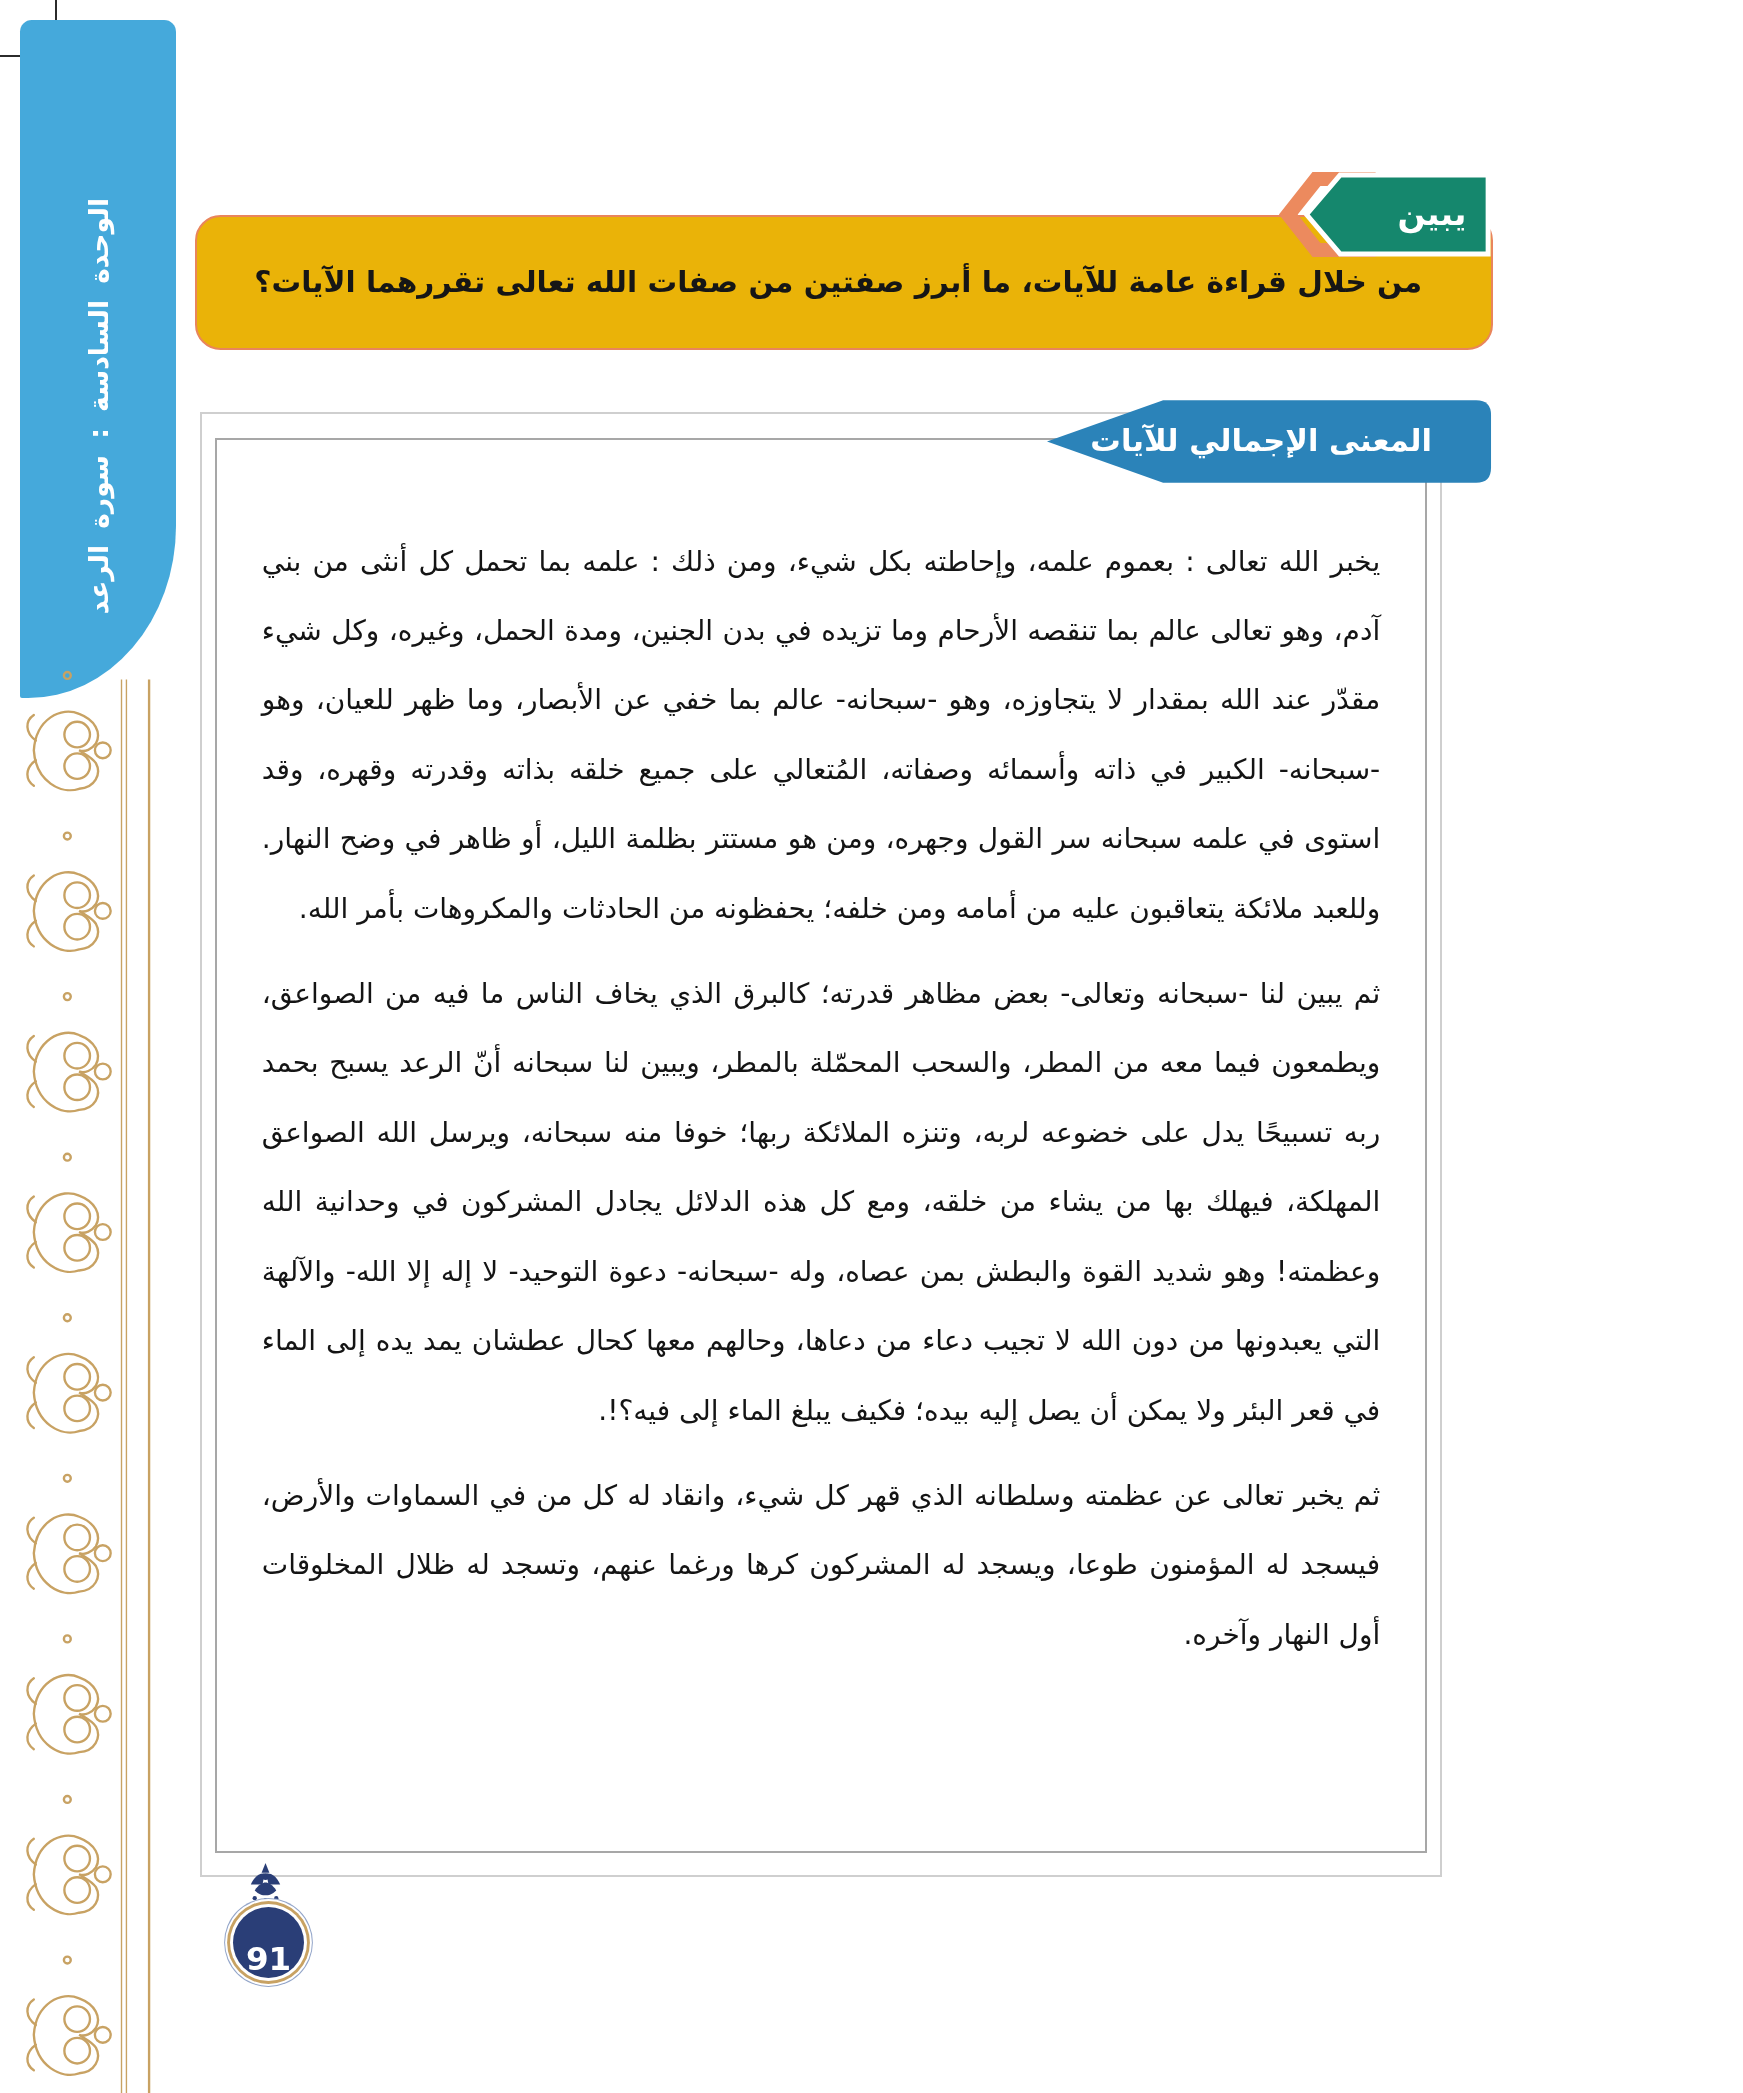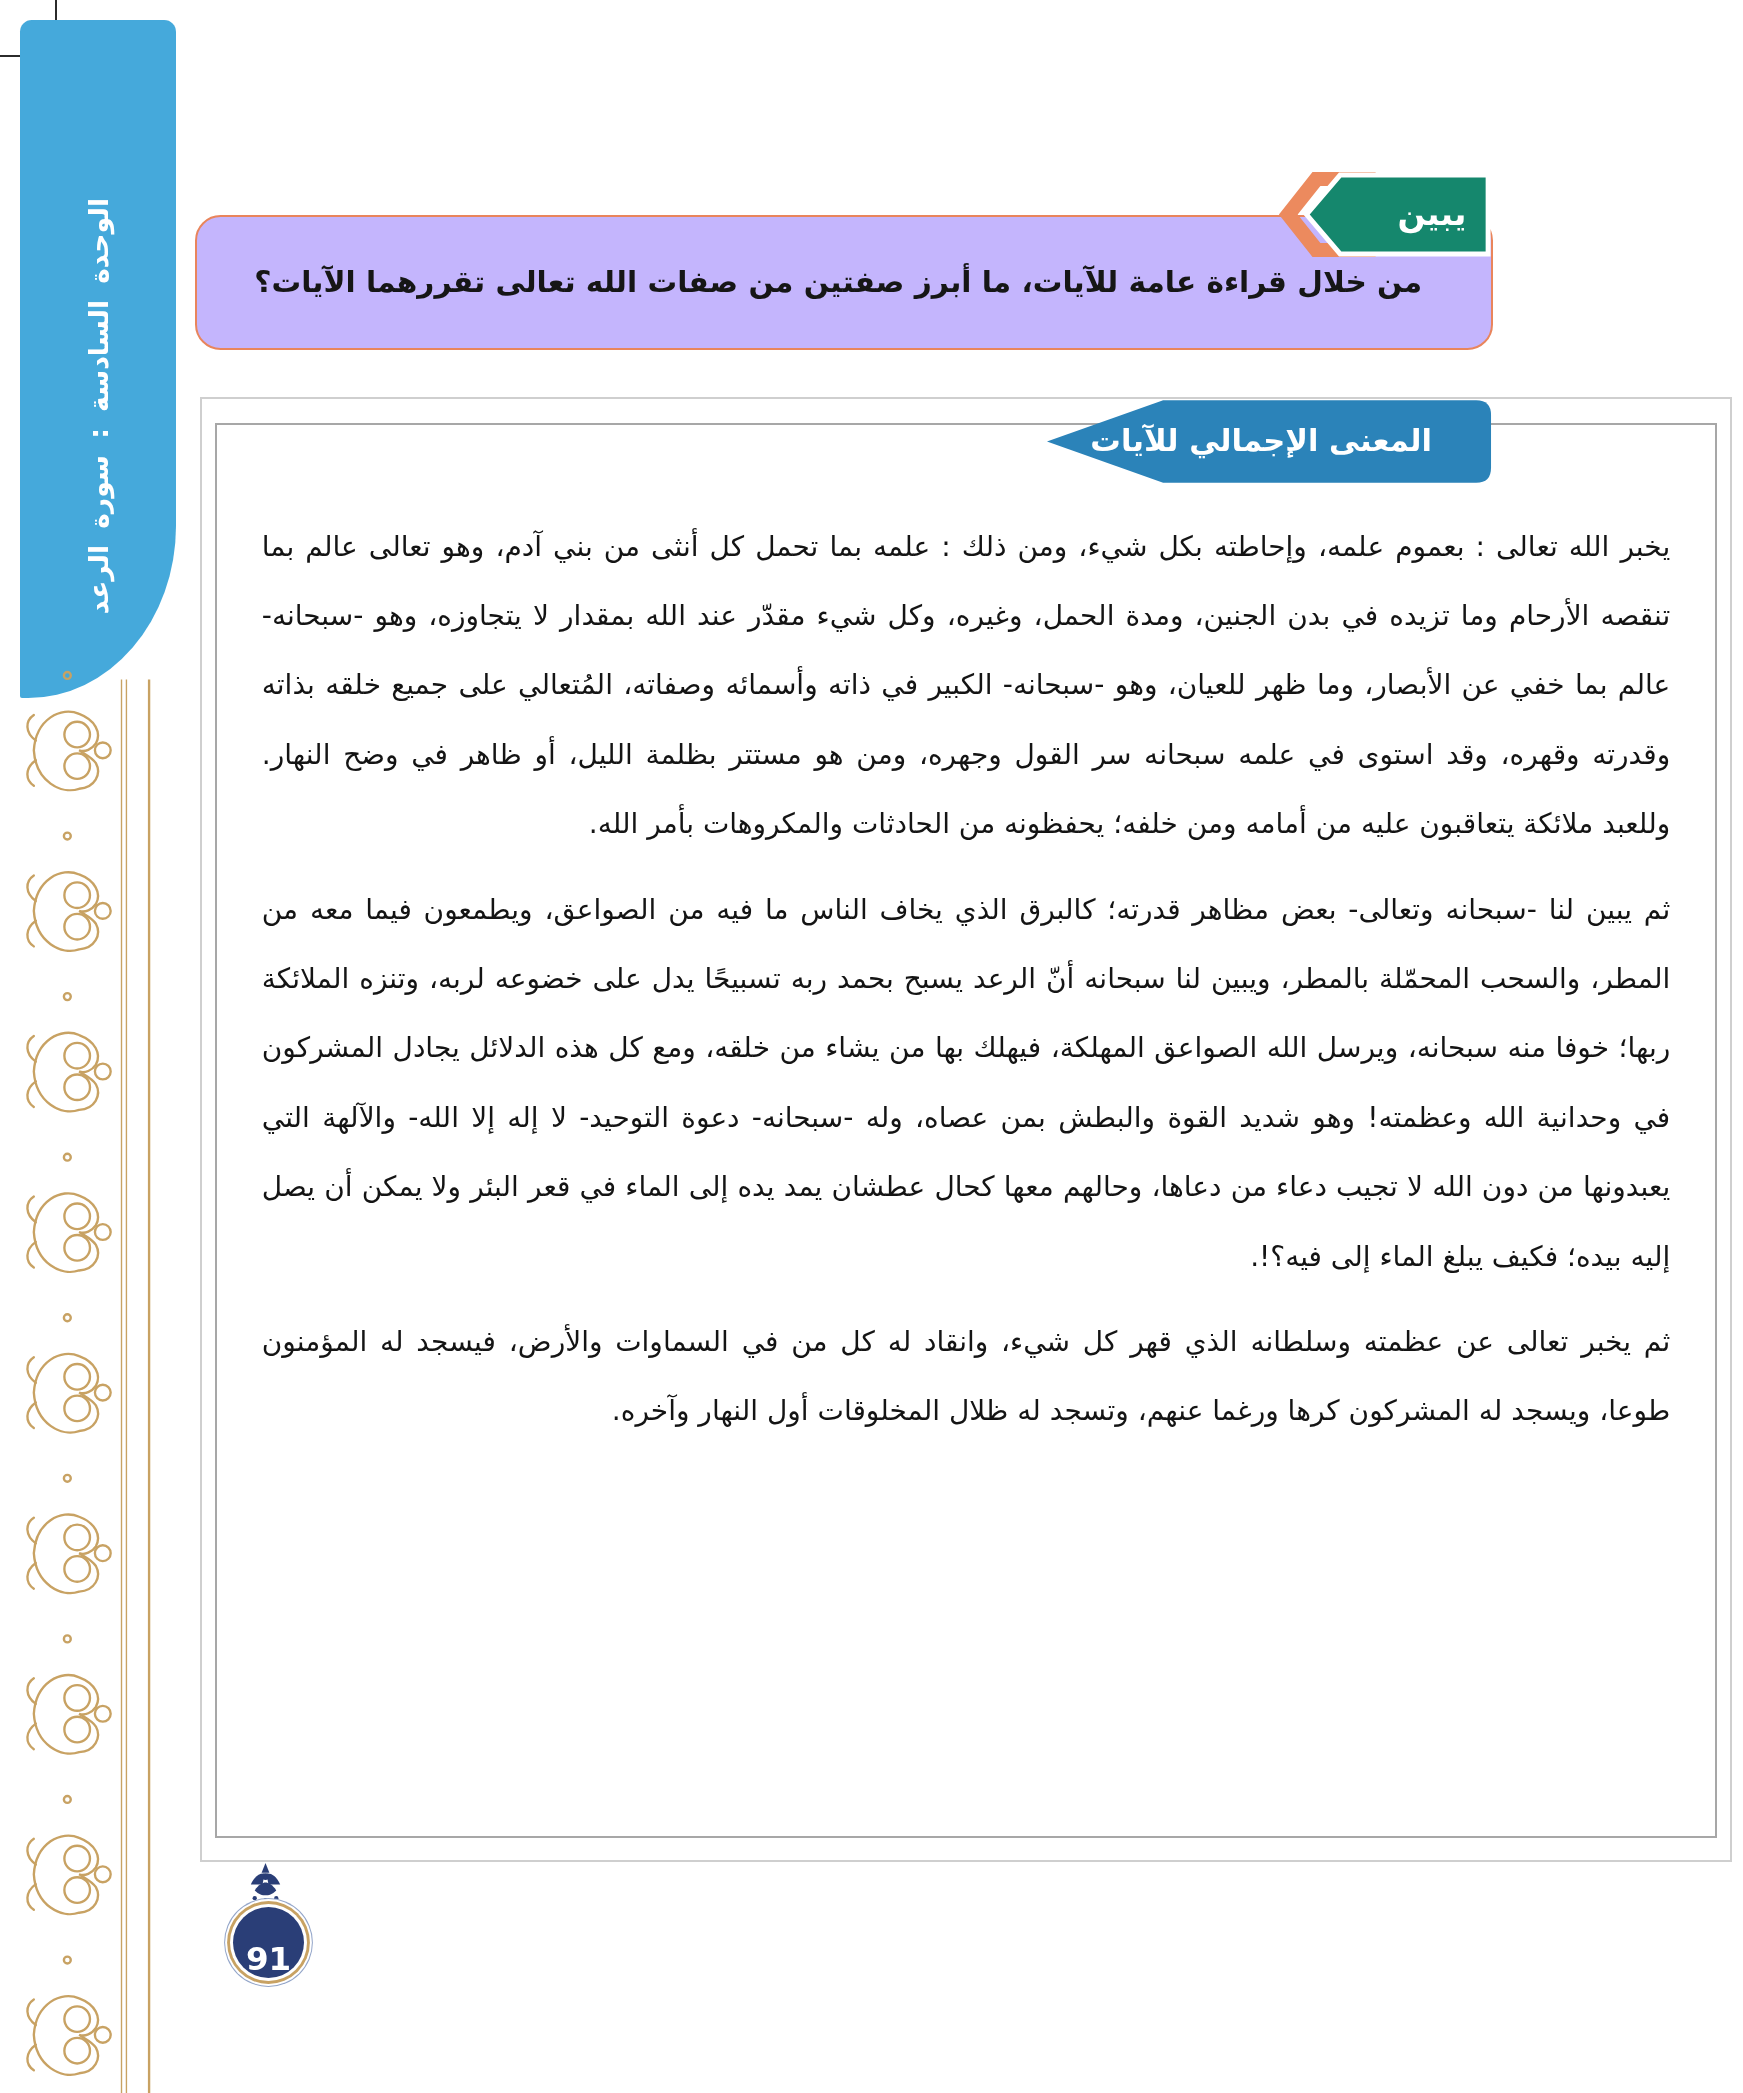--- a/index.html
+++ b/index.html
@@ -26,40 +26,40 @@
     white-space:nowrap;
     color:#ffffff;font-weight:bold;font-size:26.6px;word-spacing:6.9px;letter-spacing:0.5px;
   }
 
   
   .ornament{left:19.7px;top:642px;}
 
   
   .intro-panel{
     left:195px;top:215px;width:1298px;height:135px;
-    background:#c4b5fd;border:2px solid #e9855c;border-radius:25.6px;
+    background:#eab308;border:2px solid #e9855c;border-radius:25.6px;
     box-sizing:border-box;
     display:flex;align-items:center;justify-content:flex-end;
     padding:0 69px 0 39px;
   }
   .intro-question{
     direction:rtl;text-align:right;
     font-size:29.6px;font-weight:bold;color:#161616;line-height:1.5;
   }
 
   
   .intro-badge{left:1275px;top:167px;width:221px;height:95px;}
   .intro-badge-label{
     position:absolute;right:29.6px;top:50%;transform:translateY(-54%);
     color:#ffffff;font-weight:bold;font-size:33px;direction:rtl;
   }
 
   
   .panel-outer{
-    left:200px;top:397px;width:1532px;height:1465px;
+    left:200px;top:412px;width:1242px;height:1465px;
     border:2px solid #cfcfcf;background:#ffffff;box-sizing:border-box;
   }
   .panel-inner{
     position:absolute;left:12.8px;right:12.8px;top:23.6px;bottom:21.7px;
     border:2px solid #a7a7a7;box-sizing:border-box;
   }
   .body-text{
     position:absolute;left:0;right:0;top:0;bottom:0;
     padding:87px 45px 19.7px 45px;box-sizing:border-box;
     direction:rtl;text-align:justify;

